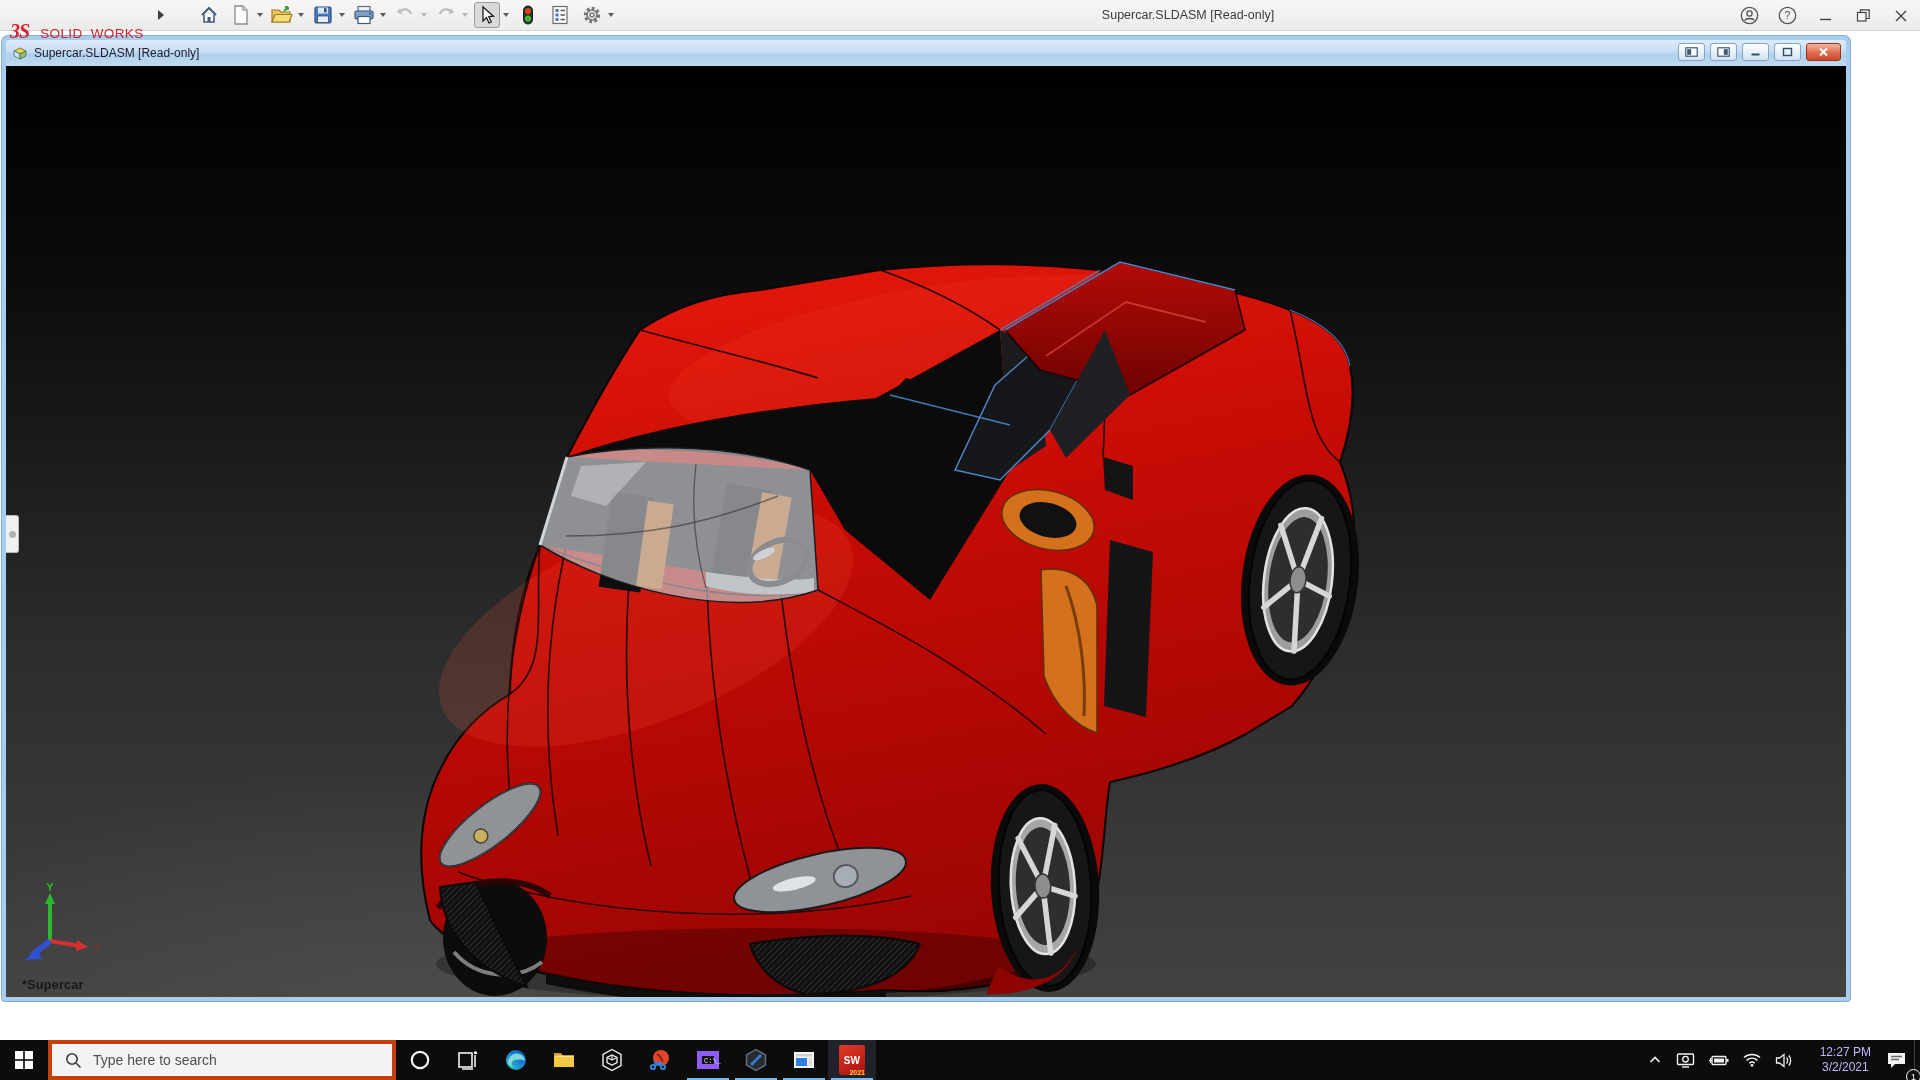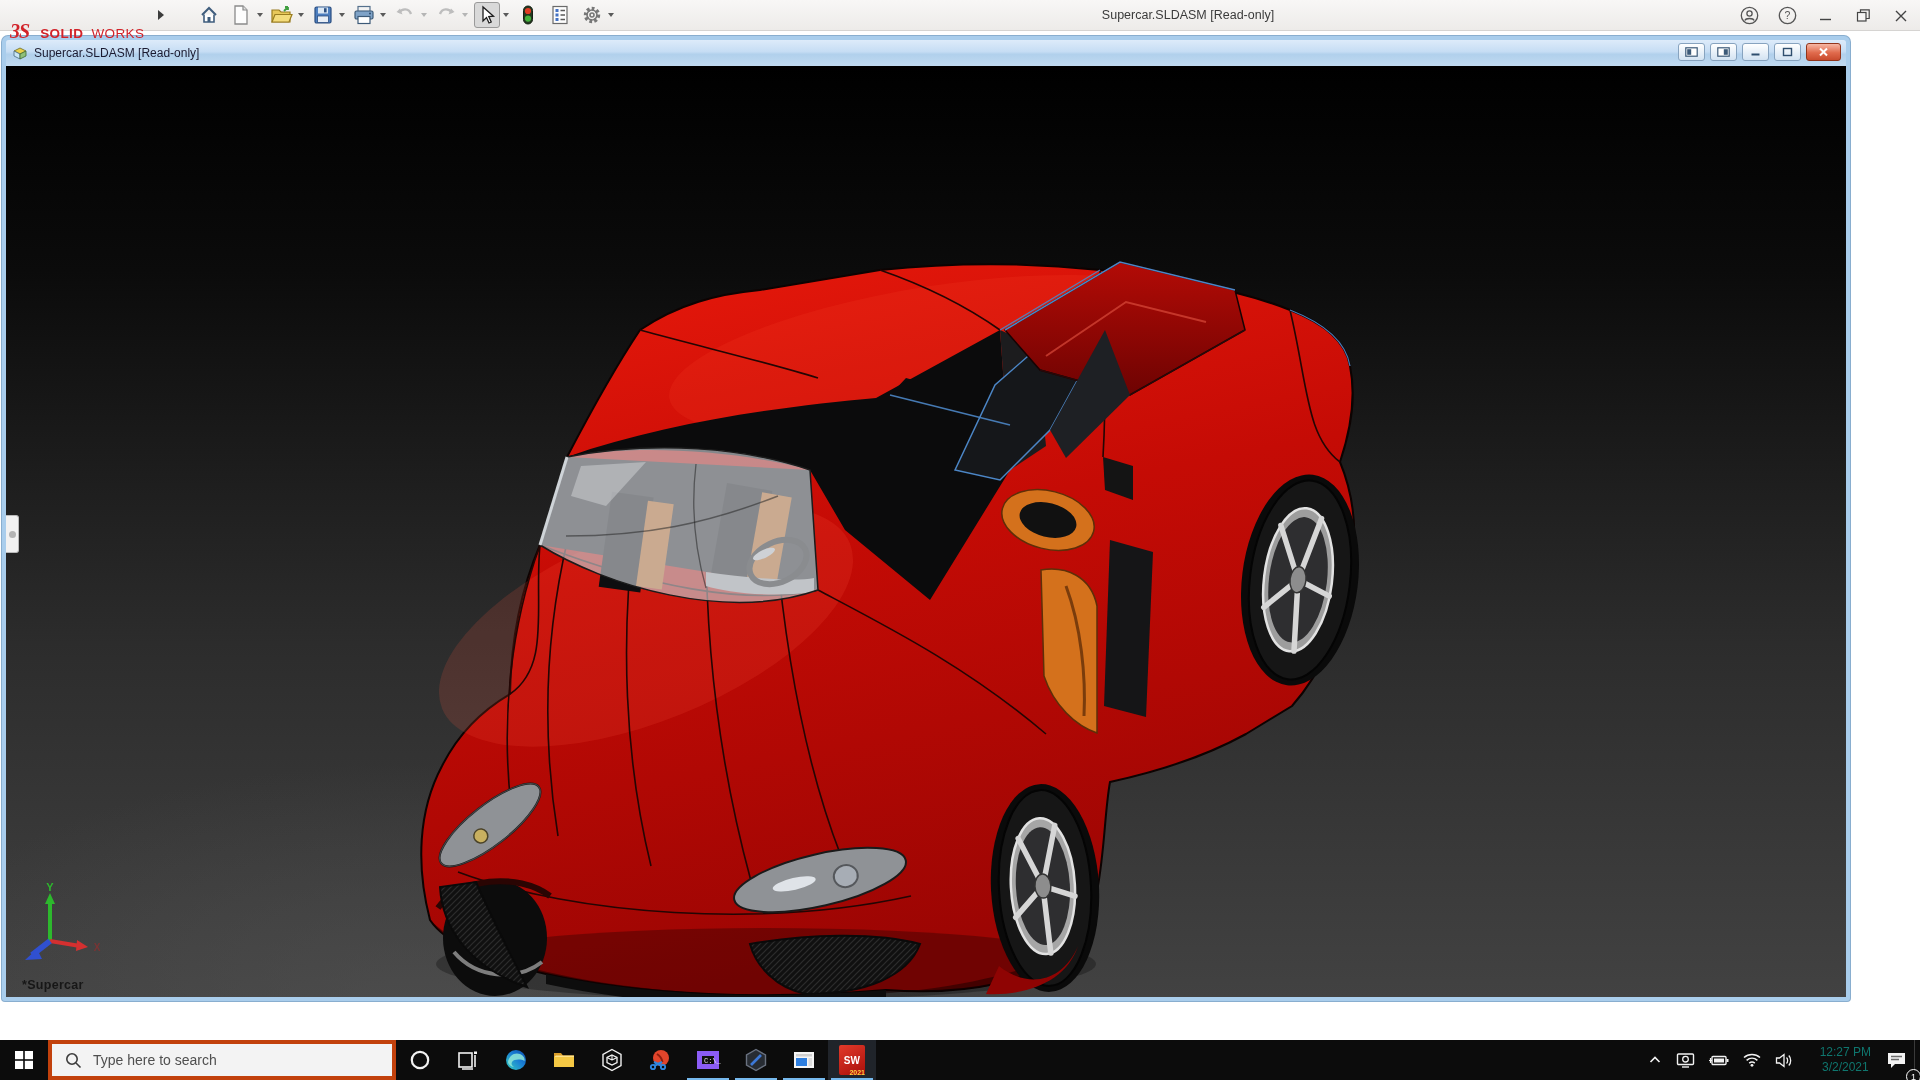--- a/index.html
+++ b/index.html
@@ -5,21 +5,21 @@
   * { margin:0; padding:0; box-sizing:border-box; }
   html,body { width:1920px; height:1080px; overflow:hidden; font-family:"Liberation Sans",sans-serif; background:#fff; }
 
   
   .titlebar { position:absolute; top:0; left:0; width:1920px; height:31px;
     background:linear-gradient(#f8f7f6,#edebe9); border-bottom:1px solid #d6d4d2;
     display:flex; align-items:center; z-index:50; }
   .brand { display:flex; align-items:baseline; margin-left:10px; white-space:nowrap;gap:8px; }
   .brand-mark { font-family:"Liberation Serif",serif; font-style:italic; font-weight:700;
     font-size:20px; color:#d2232a; letter-spacing:-1px; margin-right:3px; }
-  .brand-bold { font-size:13.5px; font-weight:700; color:#d2232a; letter-spacing:.4px;margin-top:39px; }
+  .brand-bold { font-size:13.5px; font-weight:400; color:#d2232a; letter-spacing:.4px;margin-top:39px; }
   .brand-rest { font-size:13.5px; font-weight:400; color:#d2232a; letter-spacing:.4px; }
   .flyout-arrow { width:0; height:0; border-left:6px solid #3c3c3c; border-top:5px solid transparent;
     border-bottom:5px solid transparent; margin-left:14px; }
   .qat { display:flex; align-items:center; margin-left:26px; height:31px; }
   .qat-btn { height:26px; min-width:26px; display:flex; align-items:center; justify-content:center;
     border-radius:3px; margin-left:6px; }
   .qat-btn.pressed { background:#d9d9d9; border:1px solid #9a9a9a; }
   .dd { width:0; height:0; border-top:4px solid #5a5a5a; border-left:3.5px solid transparent;
     border-right:3.5px solid transparent; margin-left:3px; }
   .dd.dim { border-top-color:#b5b5b5; }
@@ -63,21 +63,21 @@
     display:flex; align-items:stretch; z-index:60; }
   .start-btn { width:48px; display:flex; align-items:center; justify-content:center; }
   .search-box { width:348px; background:#f3f3f3; border:4px solid #c2410c; display:flex;
     align-items:center; gap:11px; padding-left:13px; font-size:14px; color:#4f4f4f; }
   .tb-btn { width:48px; display:flex; align-items:center; justify-content:center; position:relative; }
   .tb-btn.running::after { content:""; position:absolute; bottom:0; left:3px; right:3px; height:2.5px;
     background:#76b9ed; }
   .tb-btn.active { background:#20242a; }
   .tray { margin-left:auto; display:flex; align-items:center; color:#fff; }
   .tray-item { padding:0 7px; display:flex; align-items:center; justify-content:center; height:40px; }
-  .clock { text-align:center; font-size:12px; line-height:15px; color:#0f766e; padding:0 8px;margin-left:12px; }
+  .clock { text-align:center; font-size:12px; line-height:15px; color:#c4b5fd; padding:0 8px;margin-left:12px; }
   .badge-wrap { position:relative; }
   .badge { position:absolute; right:-7px; bottom:-4px; width:15px; height:15px; border-radius:50%;
     background:#111; border:1.5px solid #fff; color:#fff; font-size:9px; display:flex;
     align-items:center; justify-content:center; }
   .show-desktop { width:6px; border-left:1px solid #3a3a3a; height:40px; }
   .cmd-face { width:22px; height:18px; background:#101010; border:5px solid #8b5cf6; color:#e8e8e8;
     font-family:"Liberation Mono",monospace; font-size:7px; line-height:8px; padding:1px 2px; }
   .sw-cube { width:26px; height:30px; background:linear-gradient(150deg,#e23a2a,#a80f0a); border-radius:2px;
     position:relative; display:flex; align-items:center; justify-content:center; }
   .sw-cube .sw-txt { color:#fff; font-weight:700; font-size:10px; letter-spacing:.3px; }

